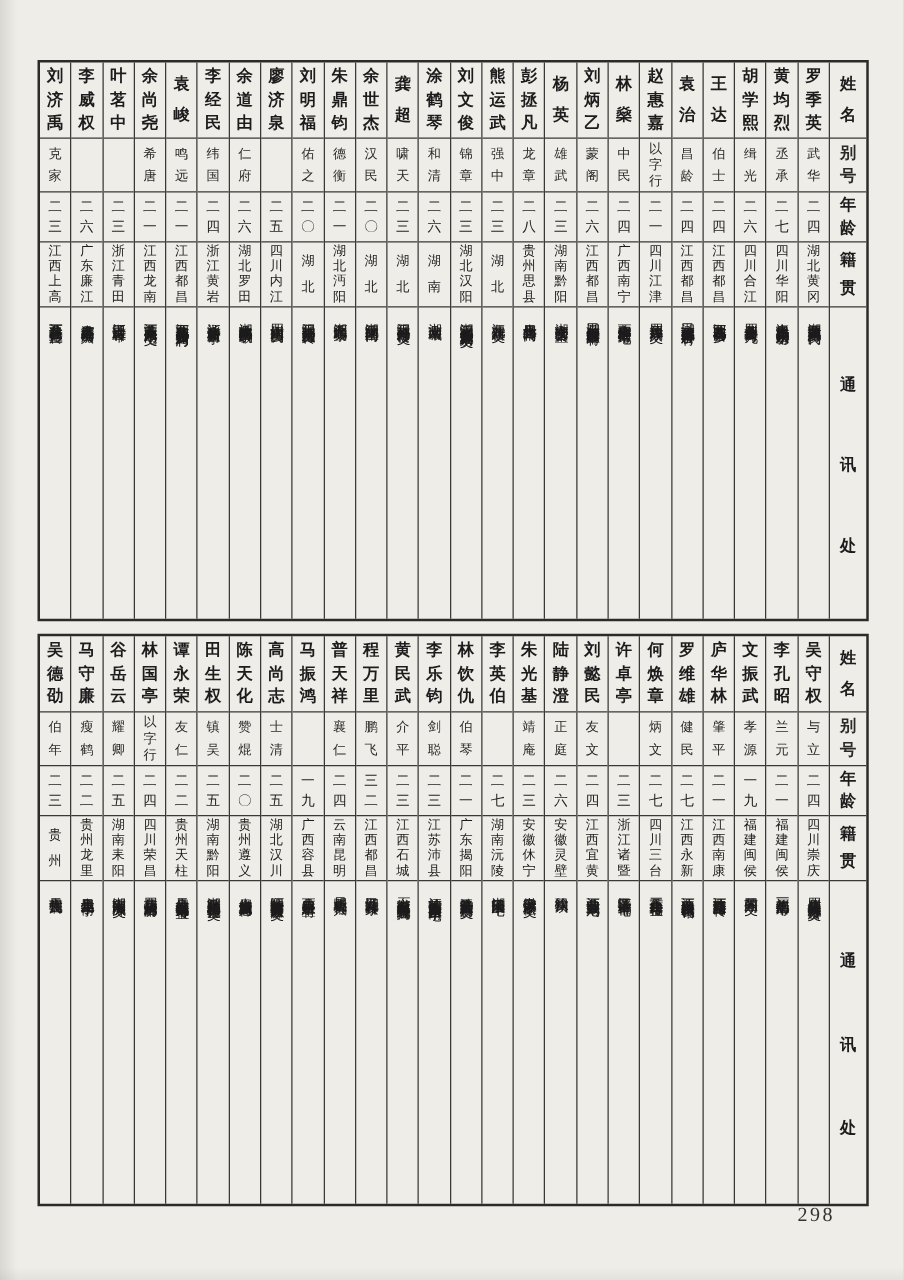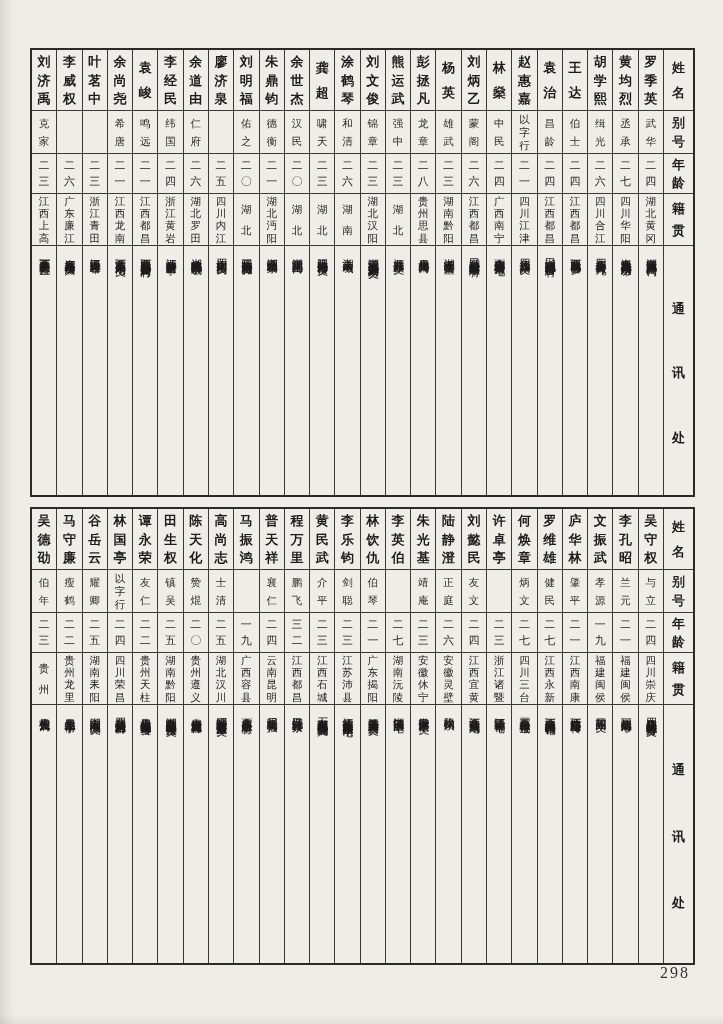--- a/index.html
+++ b/index.html
@@ -40,21 +40,21 @@
   .spread{
     display:flex;flex-direction:column;justify-content:space-evenly;align-items:center;
     width:100%;height:100%;line-height:1;
   }
   .spread span{display:block;}
   .vtext{
     writing-mode:vertical-rl;text-orientation:upright;
     line-height:1.02;letter-spacing:0.5px;max-height:100%;
   }
   .page-number{
-    position:absolute;left:660px;top:964px;
+    position:absolute;left:638px;top:964px;
     font-family:"Liberation Serif","DejaVu Serif",serif;
     font-size:16px;color:#35332f;letter-spacing:2px;
   }
 </style>
 </head>
 <body>
 
 <div class="page">
 
   <div class="rtable" id="table-top">

